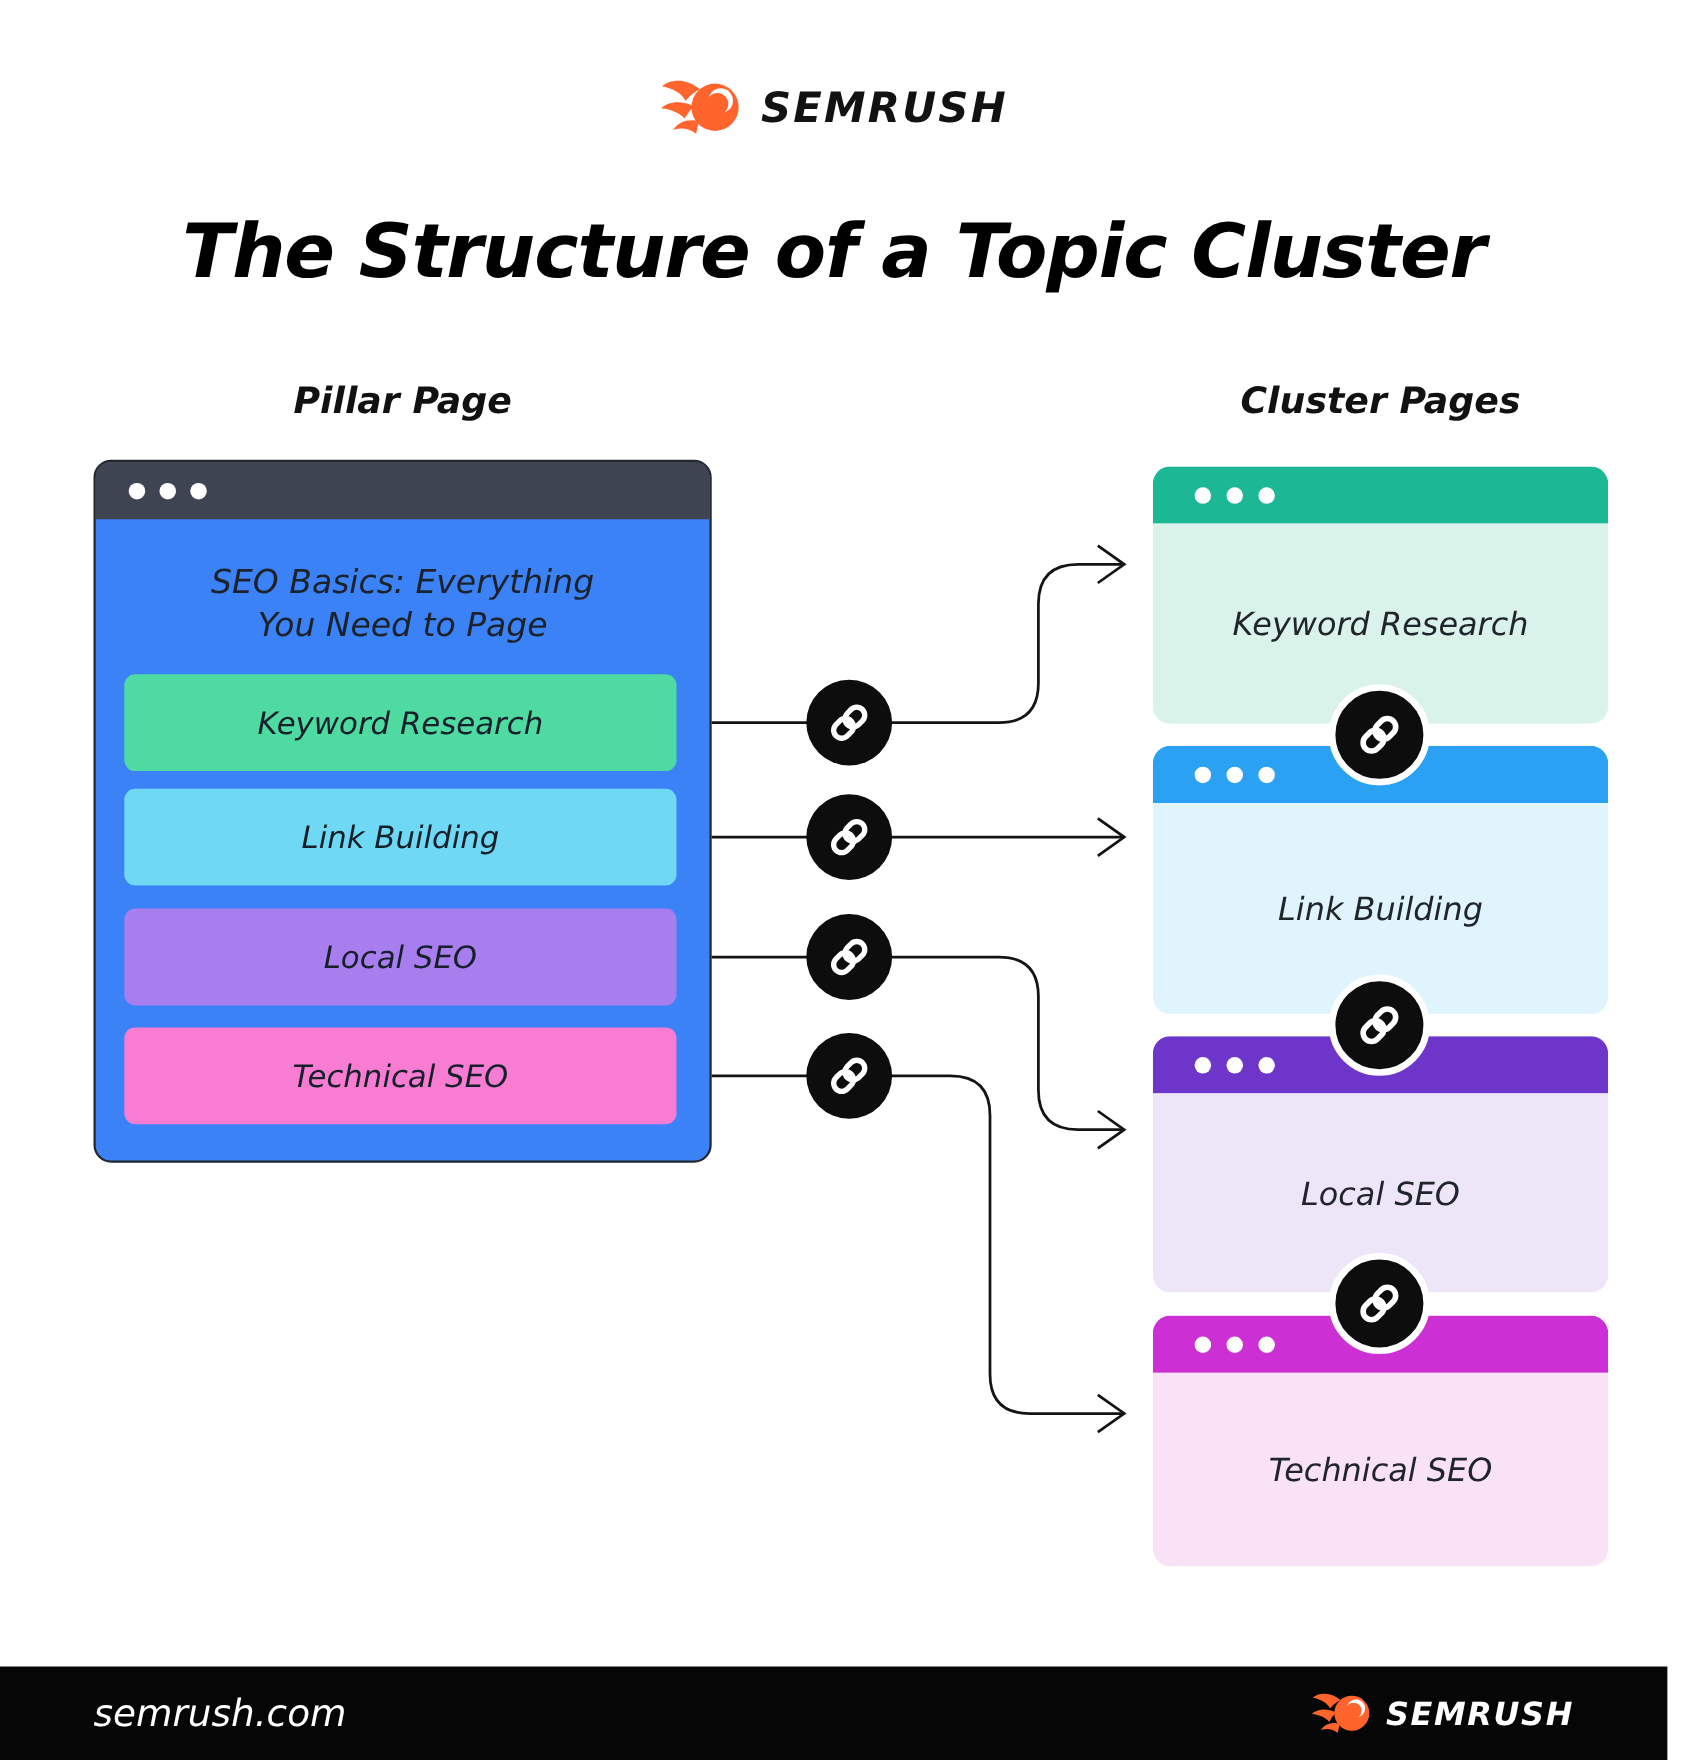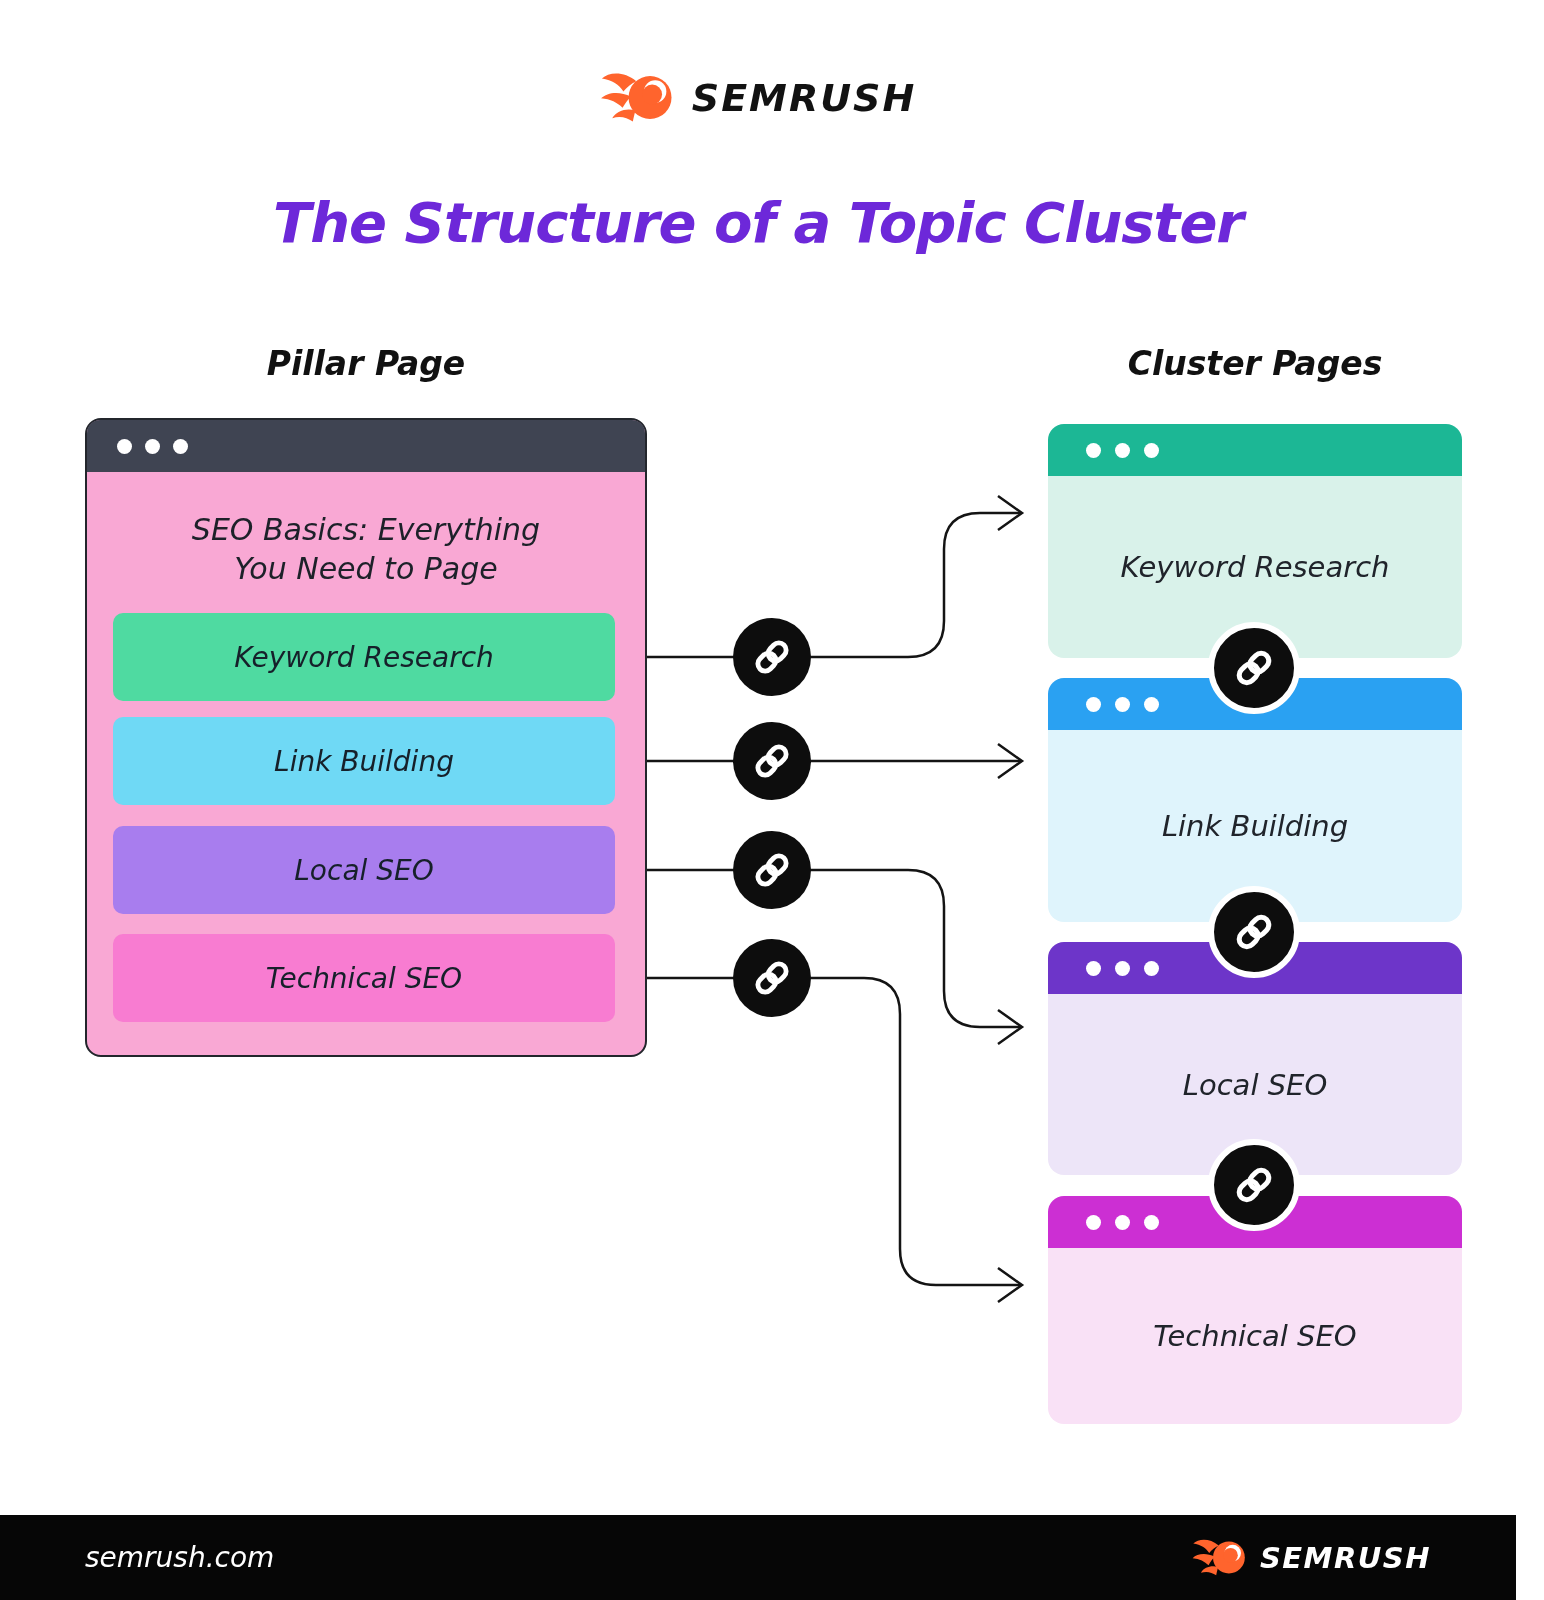--- a/index.html
+++ b/index.html
@@ -7,33 +7,33 @@
     position:relative; width:1516px; height:1600px; background:#ffffff;
     font-family:"DejaVu Sans","Liberation Sans",sans-serif; overflow:hidden;font-style:italic;
   }
 
   
   .brand-top { position:absolute; top:70px; left:0; right:0; display:flex; justify-content:center; align-items:center; gap:16px; }
   .brand-text { font-size:38px; font-weight:800; letter-spacing:2px; color:#121212; }
 
   
   .page-title { position:absolute; top:190px; left:0; width:100%; text-align:center;
-    font-size:56px; font-weight:800; letter-spacing:-1px; color:#6d28d9; }
+    font-size:68px; font-weight:800; letter-spacing:-1px; color:#000000; }
 
   
   .col-label { position:absolute; top:344px; font-size:33px; font-weight:700; color:#111; text-align:center; }
   .pillar-label { left:85px; width:562px; }
   .cluster-label { left:1048px; width:414px; }
 
   
   .connectors { position:absolute; left:0; top:0; pointer-events:none; }
 
   
   .pillar-window { position:absolute; left:85px; top:418px; width:562px; height:639px;
-    background:#f9a8d4; border:2px solid #23262c; border-radius:16px; box-sizing:border-box; }
+    background:#3b82f6; border:2px solid #23262c; border-radius:16px; box-sizing:border-box; }
   .pillar-header { position:absolute; top:0; left:0; right:0; height:52px; border-radius:13px 13px 0 0;
     display:flex; align-items:center; padding-left:30px; gap:13px; box-sizing:border-box; }
   .dot { width:15px; height:15px; border-radius:50%; background:#ffffff; flex:0 0 auto; }
   .pillar-title { position:absolute; top:90px; left:0; width:100%; text-align:center;
     font-size:30px; line-height:1.3; color:#1d2129; }
   .pill-btn { position:absolute; left:26px; width:502px; height:88px; border-radius:10px;
     display:flex; align-items:center; justify-content:center; font-size:28px; color:#16202a; }
 
   
   .cluster-card { position:absolute; left:1048px; width:414px; border-radius:16px; overflow:hidden; }
@@ -43,21 +43,21 @@
   
   .link-badge { position:absolute; border-radius:50%; background:#0d0d0d;
     display:flex; align-items:center; justify-content:center; }
   .badge-sm { width:78px; height:78px; }
   .badge-lg { width:80px; height:80px; border:6px solid #ffffff; }
 
   
   .footer { position:absolute; left:0; top:1515px; width:100%; height:85px;
     display:flex; align-items:center; justify-content:space-between;
     padding:0 85px; box-sizing:border-box; }
-  .footer-site { color:#ffffff; font-size:28px; }
+  .footer-site { color:#ffffff; font-size:34px; }
   .footer-brand { display:flex; align-items:center; gap:12px; }
   .footer-brand .brand-text { color:#ffffff; font-size:29px; letter-spacing:1.5px; }
 </style>
 </head>
 <body>
 
 <div class="canvas">
 
   <div class="brand-top">
     <svg width="76" height="55" viewBox="0 0 88 64">

